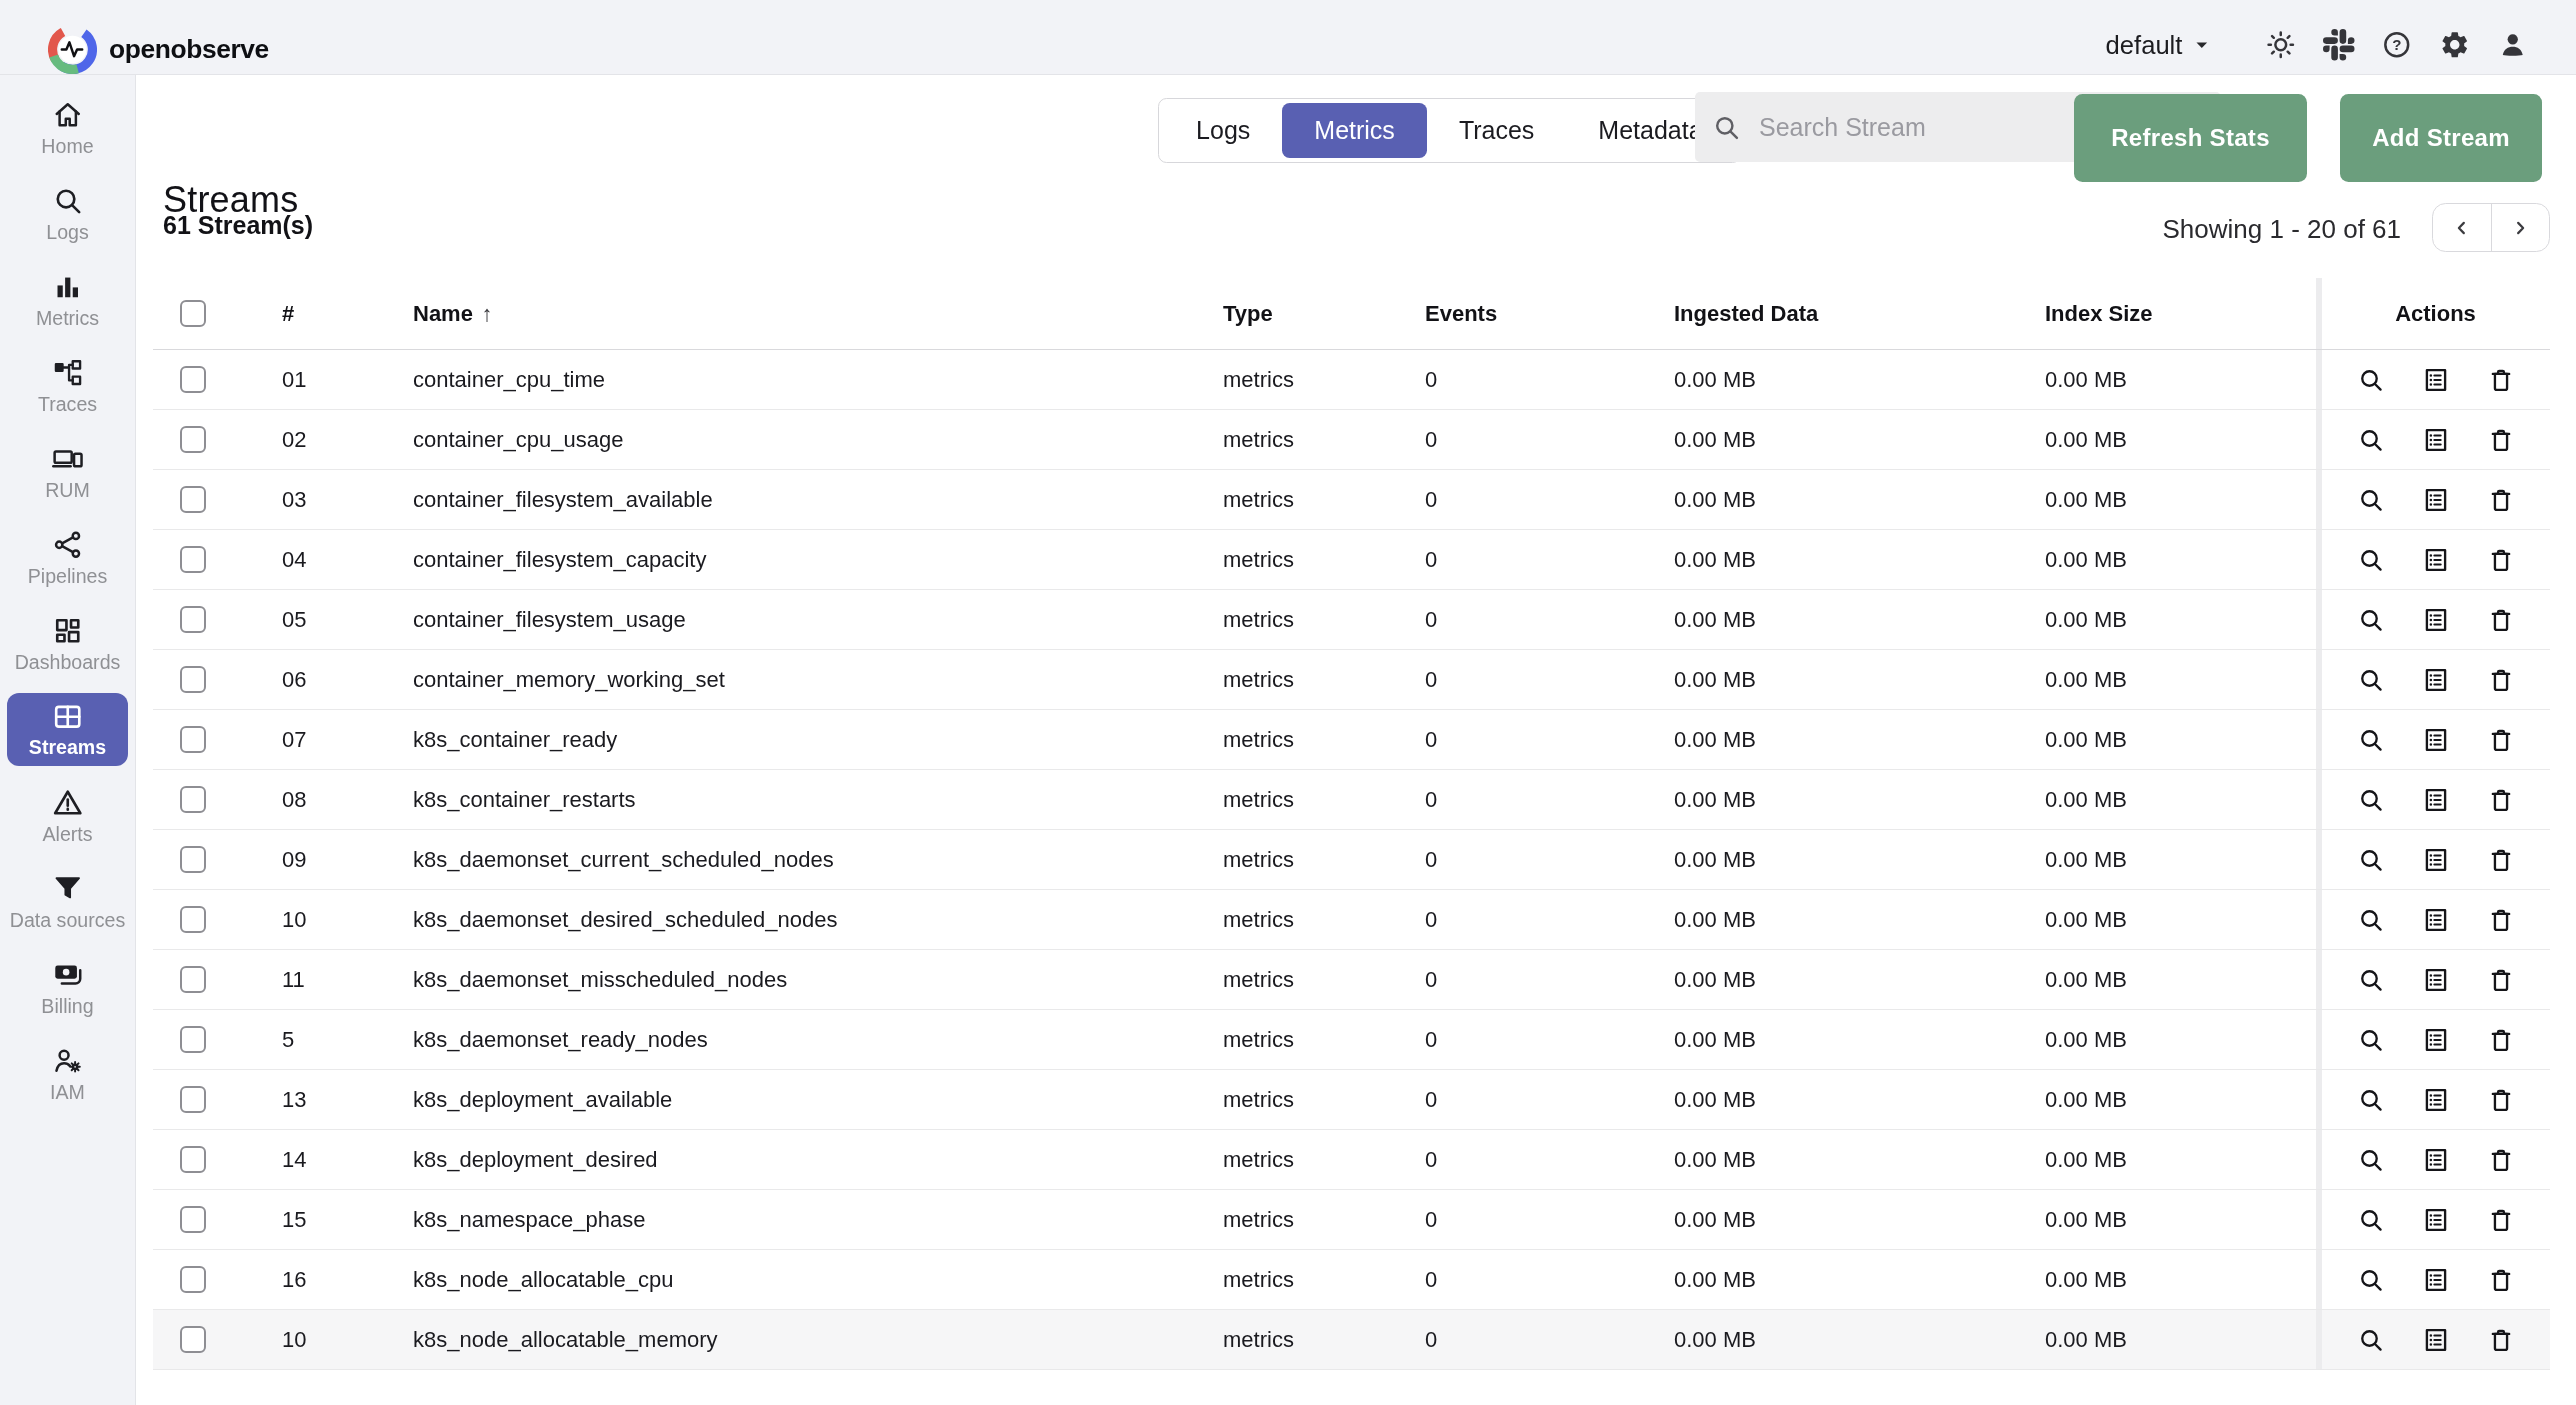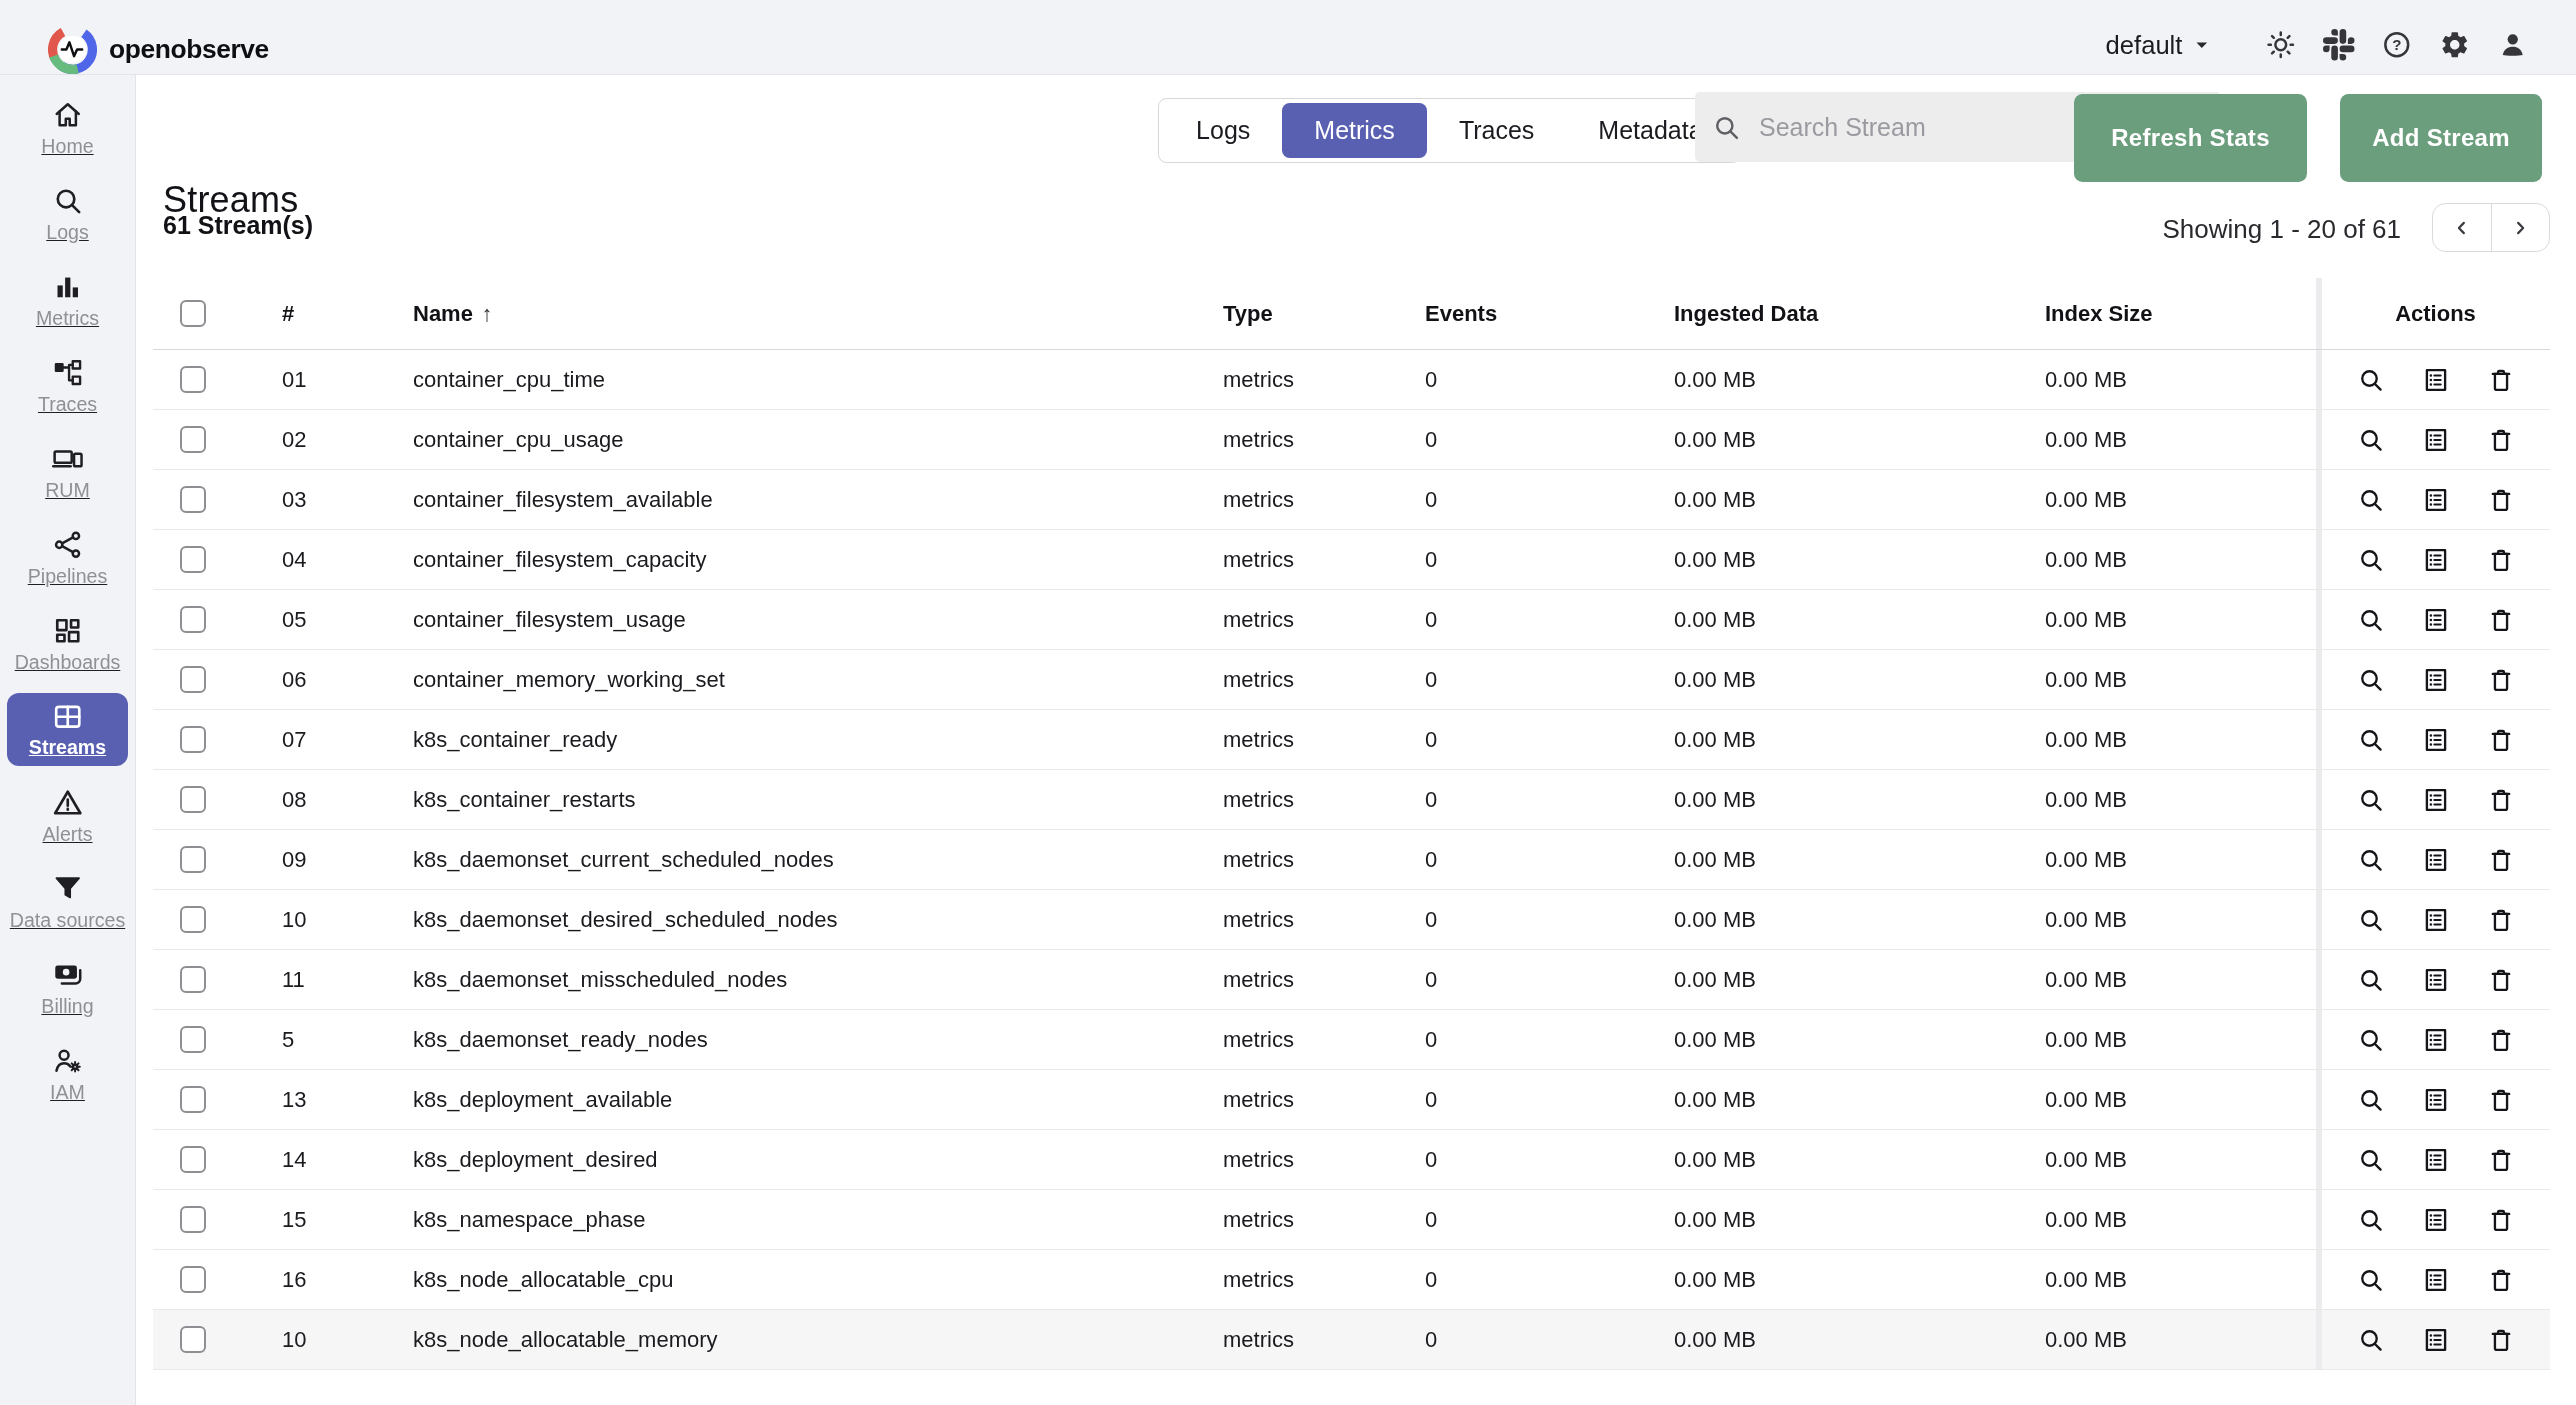--- a/index.html
+++ b/index.html
@@ -17,21 +17,21 @@
     cursor:pointer; margin-right:37px; }
   .tb-iconbtn { width:58px; height:58px; display:flex; align-items:center; justify-content:center;
     color:#35353a; cursor:pointer; }
   .tb-iconbtn svg { width:31.5px; height:31.5px; }
 
   
   .sidebar { position:absolute; left:0; top:75px; width:136px; height:1331px;
     background:var(--chrome-bg); border-right:0.9px solid var(--border);
     display:flex; flex-direction:column; padding-top:10.2px; }
   .sb-item { width:128px; margin:0 auto; height:86px; display:flex; flex-direction:column;
-    align-items:center; justify-content:center; gap:5.1px; color:#1e1e23; cursor:pointer;text-decoration:underline; }
+    align-items:center; justify-content:center; gap:5.1px; color:#1e1e23; cursor:pointer; }
   .sb-item svg { width:31.5px; height:31.5px; flex:none; }
   .sb-label { font-size:19.6px; line-height:21px; color:var(--muted); text-align:center; }
   .sb-item.active { background:var(--purple); border-radius:12px; width:121px; height:73px;
     margin:6px auto 6.8px; color:#fff; }
   .sb-item.active .sb-label { color:#fff; font-weight:600; }
 
   
   .main { position:absolute; left:136px; top:75px; width:2440px; height:1331px; background:#fff; }
   .page-title { position:absolute; left:27px; top:104px; font-size:36px; font-weight:400;
     letter-spacing:0.2px; color:#121217; }

